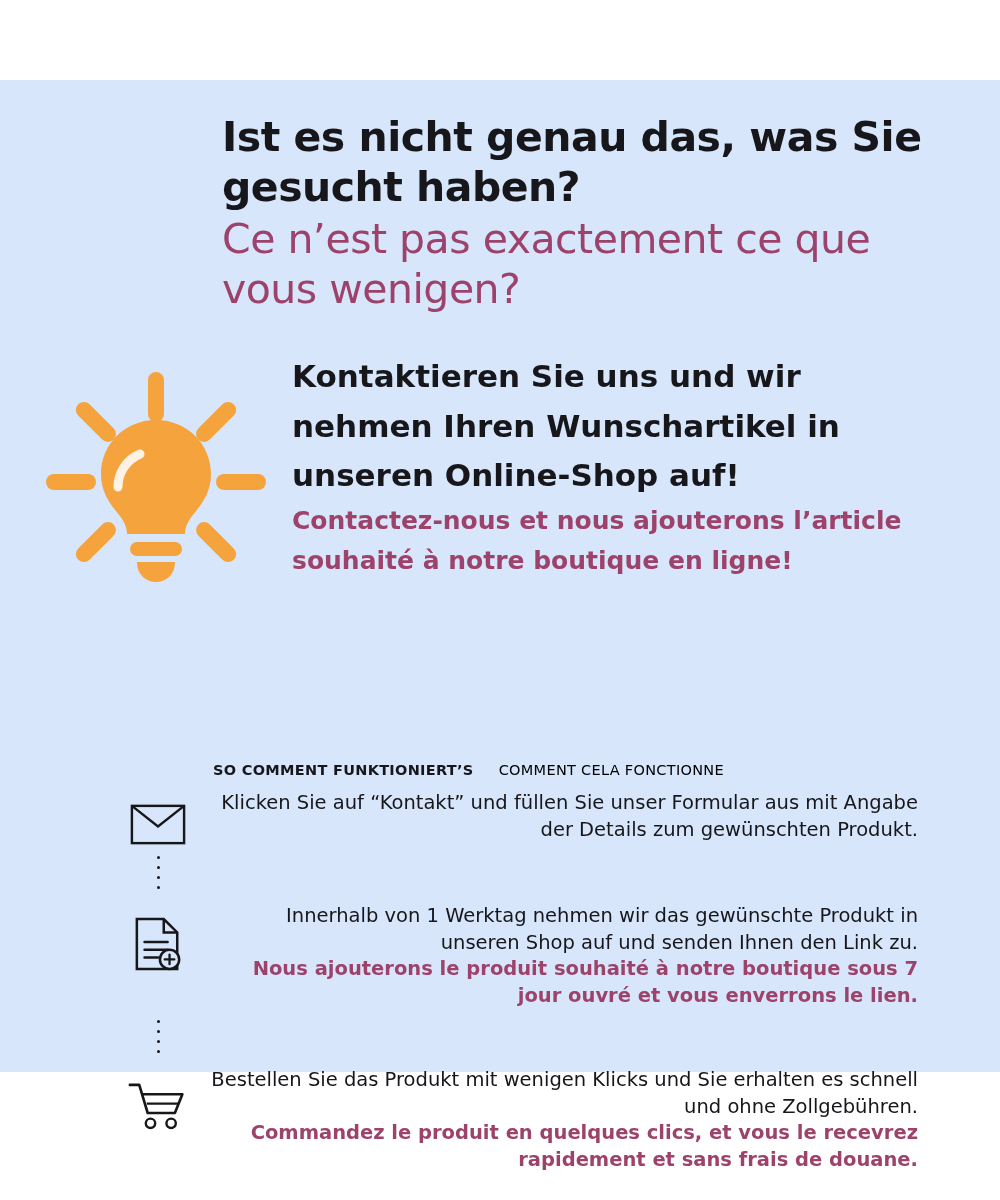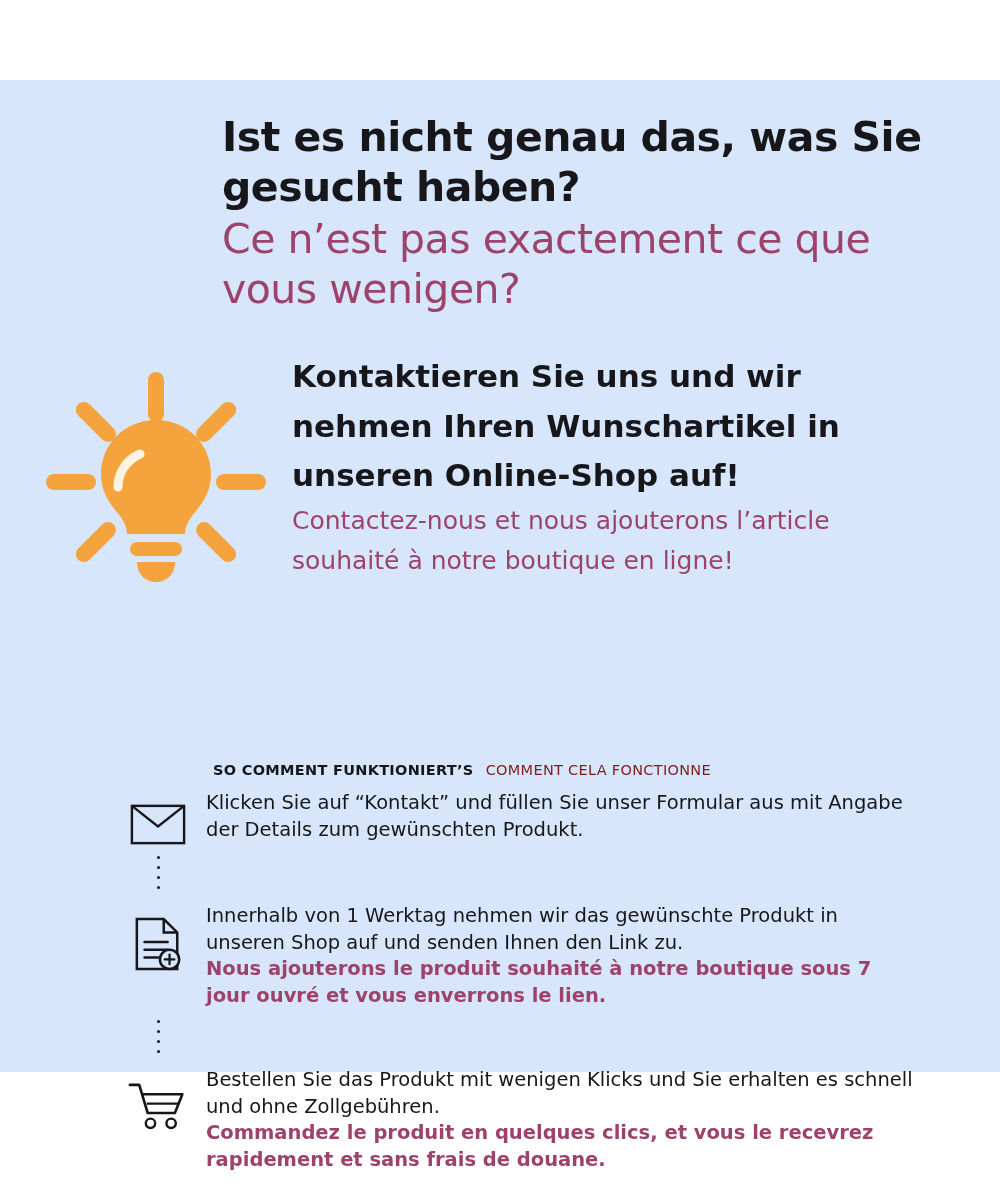--- a/index.html
+++ b/index.html
@@ -66,21 +66,21 @@
     top: 0px;
     width: 640px;
   }
   .intro-text .de {
     font-weight: bold;
     font-size: 31px;
     line-height: 1.6;
     color: #17171b;
   }
   .intro-text .fr {
-    font-weight: normal;
+    font-weight: bold;
     font-size: 25px;
     line-height: 1.6;
     color: #9d436b;
   }
   
   .steps-header {
     position: absolute;
     left: 213px;
     top: 680px;
     white-space: nowrap;
@@ -88,33 +88,34 @@
   .steps-header .de {
     font-weight: bold;
     font-size: 14.5px;
     letter-spacing: 0.3px;
     color: #17171b;
   }
   .steps-header .fr {
     font-weight: normal;
     font-size: 14.5px;
     letter-spacing: 0.3px;
-    color: #7f1d1d;
-    margin-left: 7px;
+    color: #000000;
+    margin-left: 20px;
   }
   .steps {
     position: absolute;
     left: 0;
     top: 706px;
     width: 1000px;
   }
   .step {
     position: relative;
     display: flex;
     align-items: flex-start;
+    text-align: right;
   }
   .step-icon {
     width: 96px;
     min-width: 96px;
     margin-left: 110px;
     display: flex;
     justify-content: center;
     padding-top: 18px;
   }
   .step-body {

